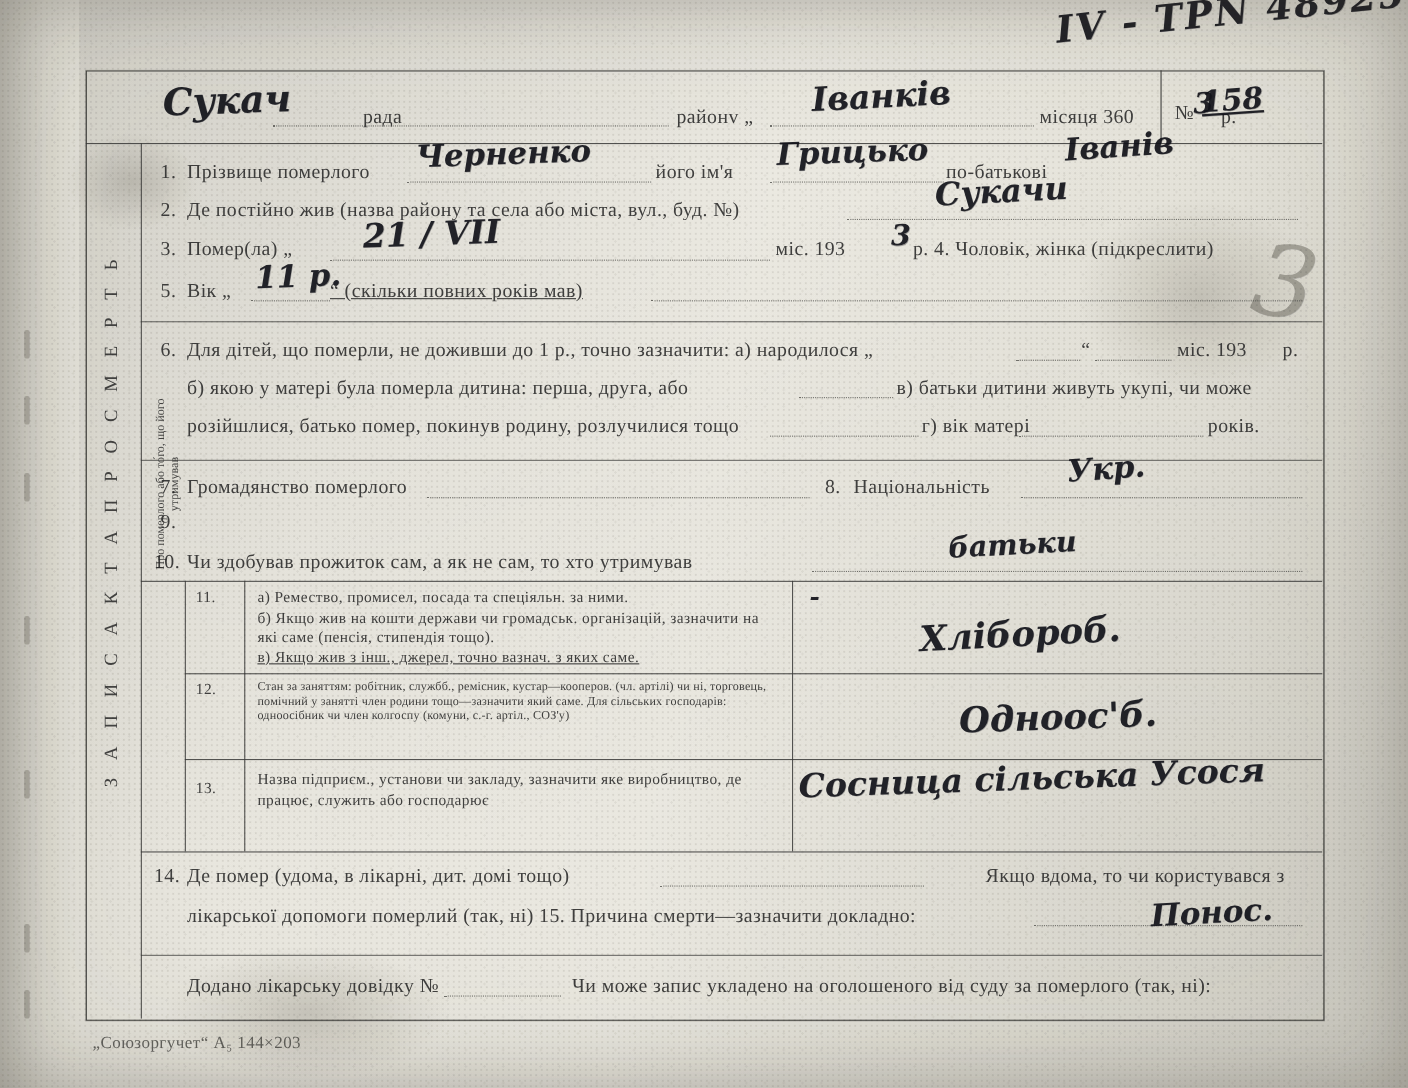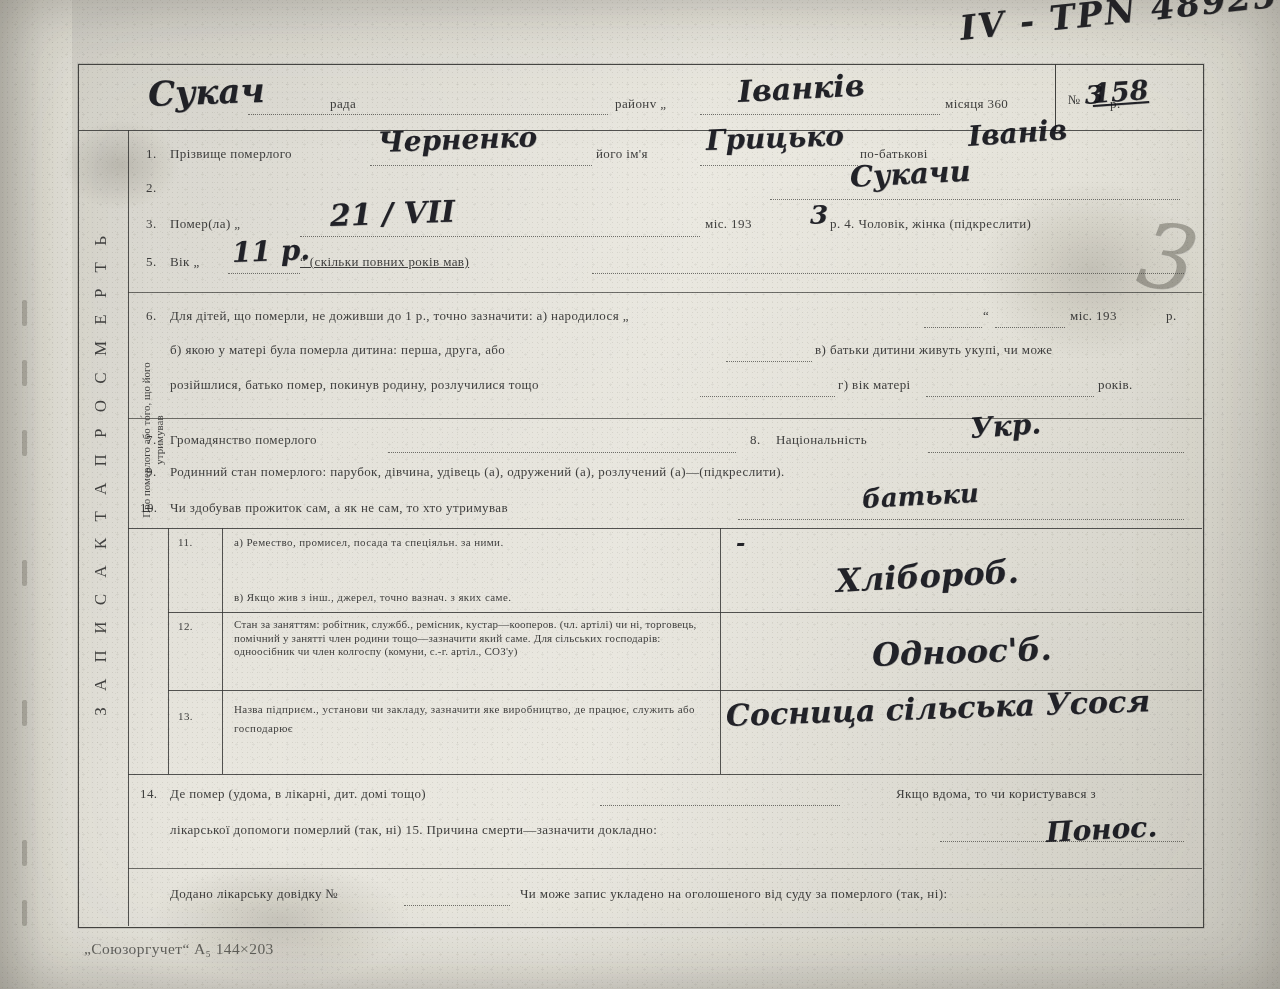--- a/index.html
+++ b/index.html
@@ -62,23 +62,23 @@
 
   
   .t {
     position: absolute;
     color: #2a2a2a;
     font-family: "Liberation Serif", serif;
     white-space: nowrap;
     letter-spacing: .4px;
     opacity: .88;
   }
-  .sz16 { font-size: 13px; }
+  .sz16 { font-size: 18px; }
   .sz15 { font-size: 15.5px; }
-  .sz14 { font-size: 11px; }
+  .sz14 { font-size: 14px; }
   .sz11 { font-size: 11px; }
   .wrap { white-space: normal; }
 
   
   .hw {
     position: absolute;
     font-family: "DejaVu Serif", serif;
     font-style: italic;
     color: #14151c;
     white-space: nowrap;
@@ -205,20 +205,21 @@
   <div class="t sz16" style="left:170px; top:146px;">Прізвище померлого</div>
   <div class="dots" style="left:370px; top:165px; width:222px;"></div>
   <div class="hw ink-thick" style="left:378px; top:126px; font-size:28px; transform:rotate(-2deg);">Черненко</div>
   <div class="t sz16" style="left:596px; top:146px;">його ім'я</div>
   <div class="dots" style="left:700px; top:165px; width:158px;"></div>
   <div class="hw ink-thick" style="left:706px; top:124px; font-size:28px; transform:rotate(-2deg);">Грицько</div>
   <div class="t sz16" style="left:860px; top:146px;">по-батькові</div>
   <div class="hw ink-thick" style="left:968px; top:120px; font-size:28px; transform:rotate(-4deg);">Іванів</div>
 
   <div class="t sz16" style="left:146px; top:180px;">2.</div>
+  <div class="t sz16" style="left:170px; top:180px;">Де постійно жив (назва району та села або міста, вул., буд. №)</div>
   <div class="dots" style="left:770px; top:199px; width:410px;"></div>
   <div class="hw ink-thick" style="left:850px; top:160px; font-size:29px; transform:rotate(-3deg);">Сукачи</div>
 
   <div class="t sz16" style="left:146px; top:216px;">3.</div>
   <div class="t sz16" style="left:170px; top:216px;">Помер(ла) „</div>
   <div class="dots" style="left:300px; top:236px; width:400px;"></div>
   <div class="hw ink-thick" style="left:330px; top:198px; font-size:30px; transform:rotate(-2deg);">21 / VII</div>
   <div class="t sz16" style="left:705px; top:216px;">міс. 193</div>
   <div class="hw ink-thick" style="left:810px; top:200px; font-size:26px;">3</div>
   <div class="t sz16" style="left:830px; top:216px;">р.  4. Чоловік, жінка (підкреслити)</div>
@@ -256,38 +257,38 @@
 
   <div class="t sz16" style="left:146px; top:432px;">7.</div>
   <div class="t sz16" style="left:170px; top:432px;text-align:center;">Громадянство померлого</div>
   <div class="dots" style="left:388px; top:452px; width:348px;"></div>
   <div class="t sz16" style="left:750px; top:432px;">8.</div>
   <div class="t sz16" style="left:776px; top:432px;">Національність</div>
   <div class="dots" style="left:928px; top:452px; width:256px;"></div>
   <div class="hw ink-thick" style="left:970px; top:412px; font-size:28px; transform:rotate(-4deg);">Укр.</div>
 
   <div class="t sz16" style="left:146px; top:464px;">9.</div>
-  <div class="t sz16" style="left:170px; top:464px;">Родинний стан померлого: парубок, дівчина, удівець (а), одружений (а), розлучений (а)—(підкреслити).</div>
 
   <div class="t sz16" style="left:140px; top:500px;">10.</div>
   <div class="t sz16" style="left:170px; top:500px;">Чи здобував прожиток сам, а як не сам, то  хто утримував</div>
   <div class="dots" style="left:738px; top:519px; width:446px;"></div>
   <div class="hw ink-thick" style="left:862px; top:484px; font-size:26px; transform:rotate(-3deg);">батьки</div>
 
   <div class="line hline" style="left:128px; top:528px; width:1074px;"></div>
   <div class="line vline" style="left:168px; top:528px; height:246px;"></div>
   <div class="line vline" style="left:222px; top:528px; height:246px;"></div>
   <div class="line vline" style="left:720px; top:528px; height:246px;"></div>
   <div class="line hline" style="left:168px; top:612px; width:1034px;"></div>
   <div class="line hline" style="left:168px; top:690px; width:1034px;"></div>
   <div class="line hline" style="left:128px; top:774px; width:1074px;"></div>
 
   <div class="t sz14" style="left:178px; top:536px;">11.</div>
   <div class="t sz14" style="left:234px; top:536px;">а)  Ремество, промисел, посада та спеціяльн. за ними.</div>
-  <div class="t sz14" style="left:234px; top:591px;">в)  Якщо жив з інш., джерел, точно вазнач. з яких саме.</div>
+  <div class="t sz14 wrap" style="left:234px; top:554px; width:478px; line-height:18px;">б)  Якщо жив на кошти держави чи громадськ. організацій, зазначити на які саме (пенсія, стипендія тощо).</div>
+  <div class="t sz14" style="left:234px; top:591px;text-decoration:underline;">в)  Якщо жив з інш., джерел, точно вазнач. з яких саме.</div>
   <div class="hw ink-thick" style="left:736px; top:530px; font-size:22px;">-</div>
   <div class="hw ink-thick" style="left:836px; top:562px; font-size:32px; transform:rotate(-3deg);">Хлібороб.</div>
 
   <div class="t sz14" style="left:178px; top:620px;">12.</div>
   <div class="t sz11 wrap" style="left:234px; top:618px; width:476px; line-height:13.5px; letter-spacing:.2px;">Стан  за  заняттям:  робітник,  службб.,  ремісник,  кустар—кооперов. (чл. артілі) чи ні, торговець, помічний у занятті член родини тощо—зазначити який саме. Для сільських господарів: одноосібник чи член колгоспу (комуни, с.-г. артіл., СОЗ'у)</div>
   <div class="hw ink-thick" style="left:872px; top:636px; font-size:32px; transform:rotate(-2deg);">Одноос'б.</div>
 
   <div class="t sz14" style="left:178px; top:710px;">13.</div>
   <div class="t sz14 wrap" style="left:234px; top:700px; width:478px; line-height:19px;">Назва підприєм., установи чи закладу, зазначити яке виробництво, де працює, служить або господарює</div>
   <div class="hw ink-thick" style="left:726px; top:698px; font-size:30px; transform:rotate(-2deg);">Сосница сільська Усося</div>

